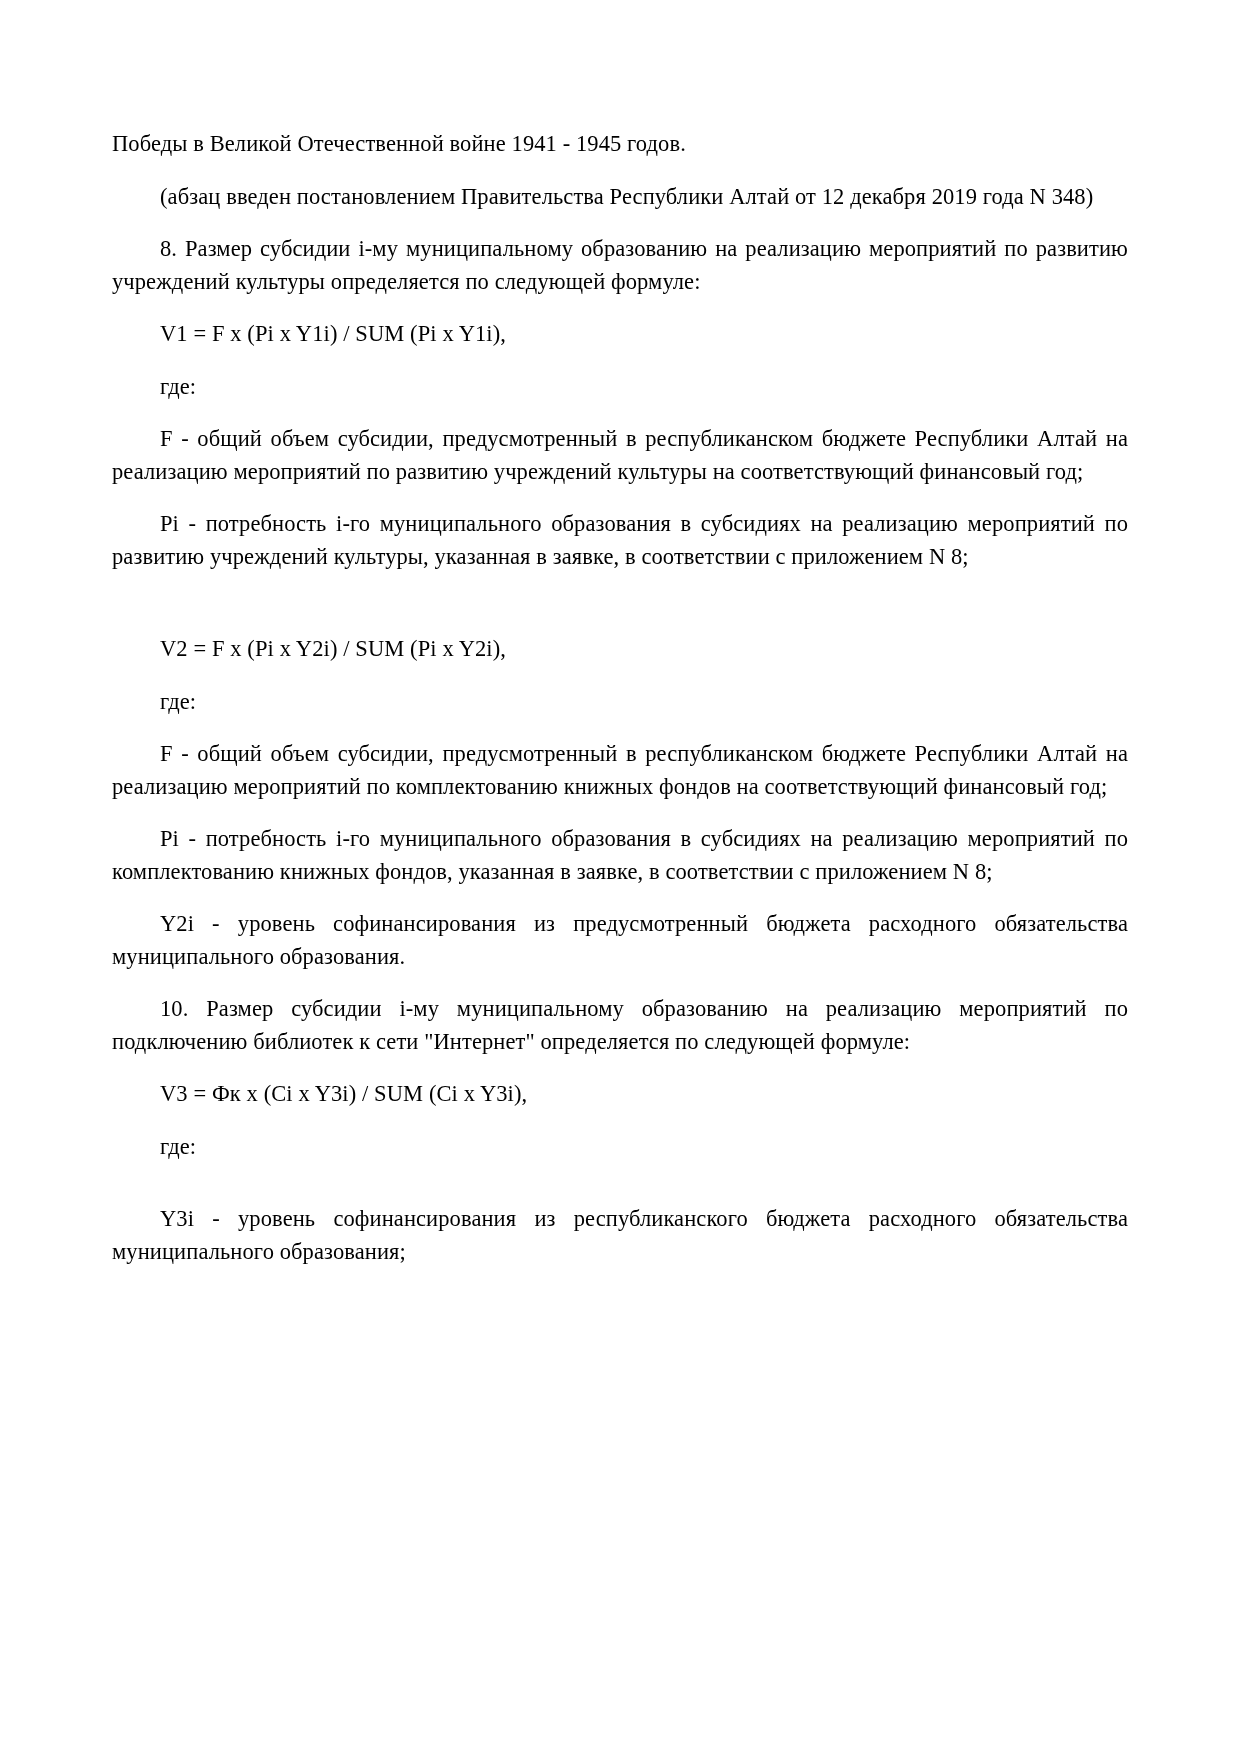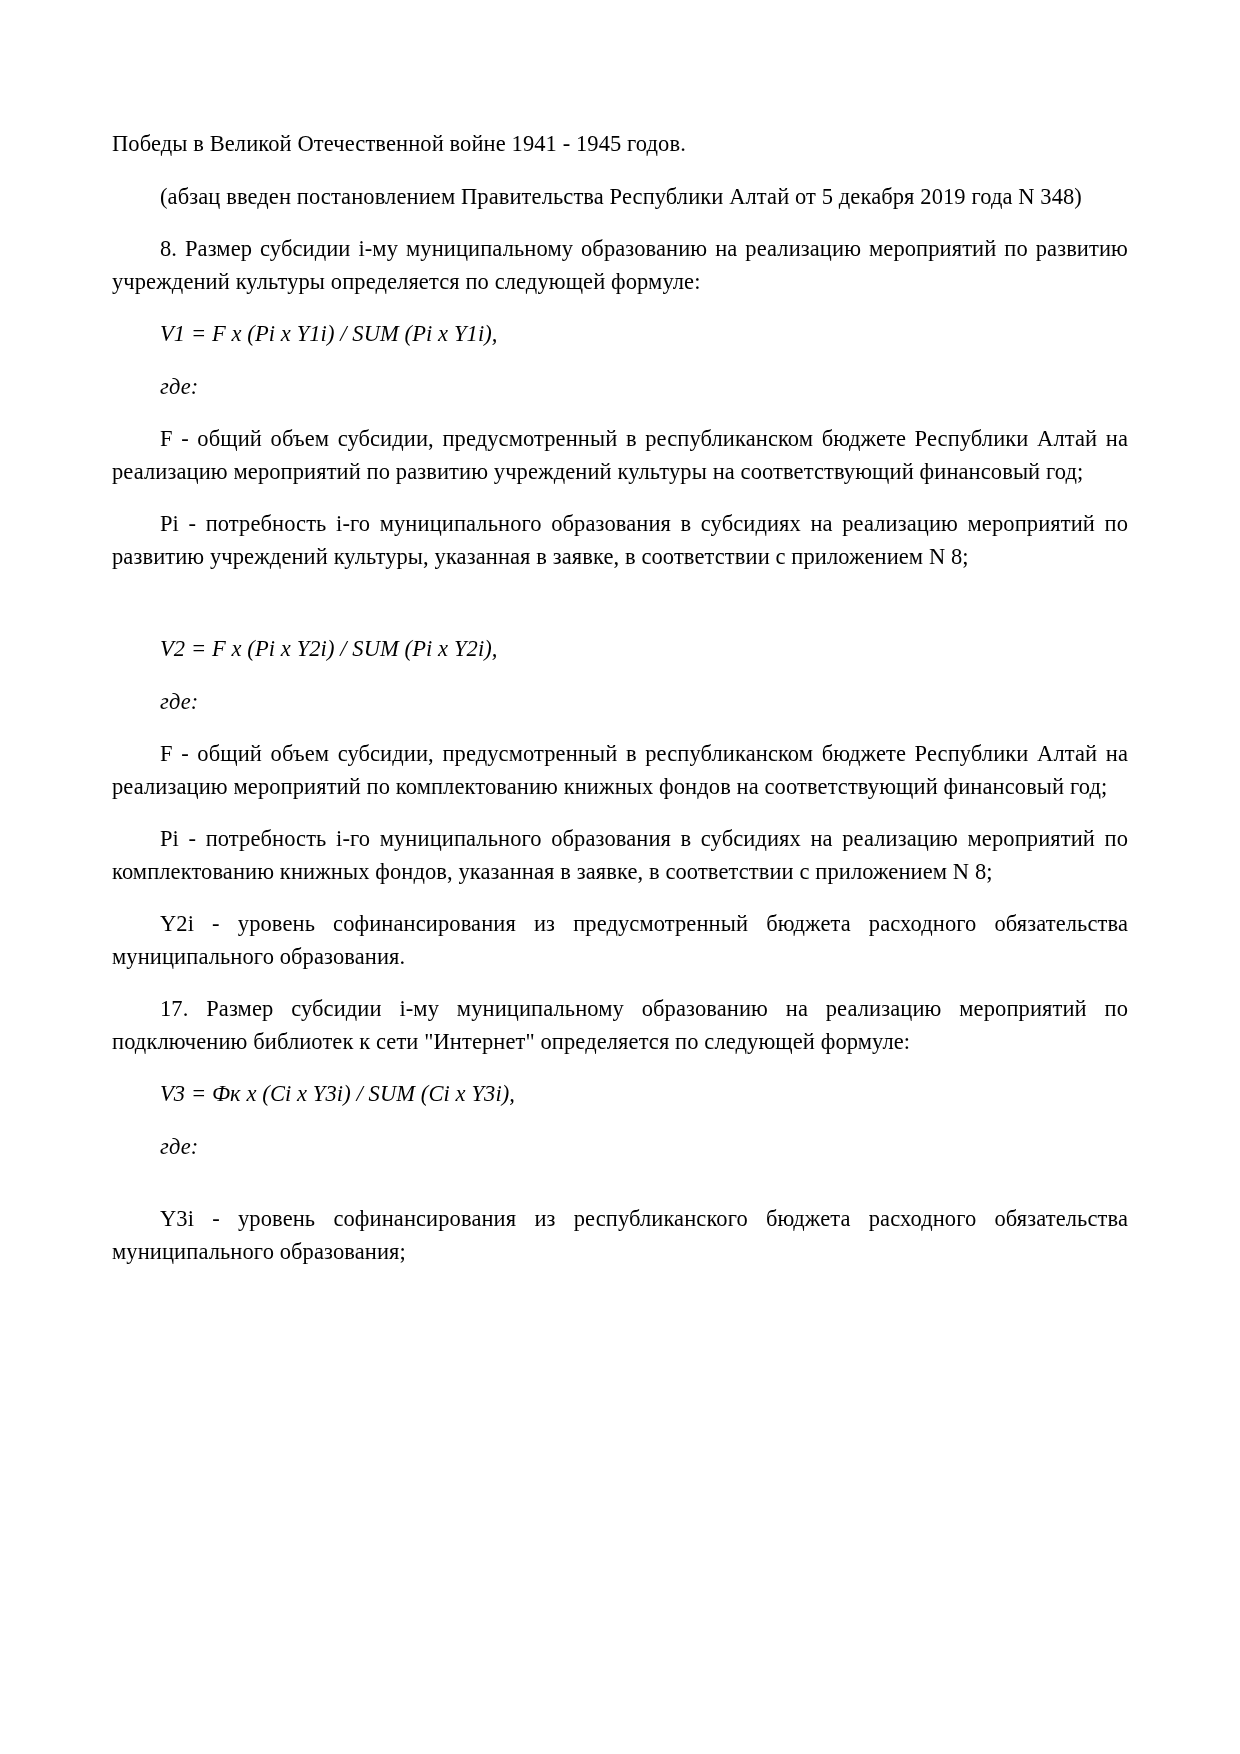--- a/index.html
+++ b/index.html
@@ -32,38 +32,37 @@
     text-align: justify;
     text-justify: inter-word;
     letter-spacing: 0.1px;
   }
   p.para.indent {
     text-indent: 48px;
   }
   p.para.formula {
     text-indent: 48px;
     text-align: left;
-    font-style: italic;
   }
   p.para.noindent {
     text-indent: 0;
   }
   .gap-md { height: 20px; }
 </style>
 </head>
 <body>
 
 <div class="page">
   <div class="doc-body">
 
     <p class="para noindent">Победы в Великой Отечественной войне 1941 - 1945 годов.</p>
 
     <div class="gap-md"></div>
 
-    <p class="para indent">(абзац введен постановлением Правительства Республики Алтай от 5 декабря 2019 года N 348)</p>
+    <p class="para indent">(абзац введен постановлением Правительства Республики Алтай от 12 декабря 2019 года N 348)</p>
 
     <div class="gap-md"></div>
 
     <p class="para indent">8. Размер субсидии i-му муниципальному образованию на реализацию мероприятий по развитию учреждений культуры определяется по следующей формуле:</p>
 
     <div class="gap-md"></div>
 
     <p class="para formula">V1 = F x (Pi x Y1i) / SUM (Pi x Y1i),</p>
 
     <div class="gap-md"></div>
@@ -99,21 +98,21 @@
     <div class="gap-md"></div>
 
     <p class="para indent">Pi - потребность i-го муниципального образования в субсидиях на реализацию мероприятий по комплектованию книжных фондов, указанная в заявке, в соответствии с приложением N 8;</p>
 
     <div class="gap-md"></div>
 
     <p class="para indent">Y2i - уровень софинансирования из предусмотренный бюджета расходного обязательства муниципального образования.</p>
 
     <div class="gap-md"></div>
 
-    <p class="para indent">17. Размер субсидии i-му муниципальному образованию на реализацию мероприятий по подключению библиотек к сети "Интернет" определяется по следующей формуле:</p>
+    <p class="para indent">10. Размер субсидии i-му муниципальному образованию на реализацию мероприятий по подключению библиотек к сети "Интернет" определяется по следующей формуле:</p>
 
     <div class="gap-md"></div>
 
     <p class="para formula">V3 = Фк x (Ci x Y3i) / SUM (Ci x Y3i),</p>
 
     <div class="gap-md"></div>
 
     <p class="para formula">где:</p>
 
     <div class="gap-md"></div>

